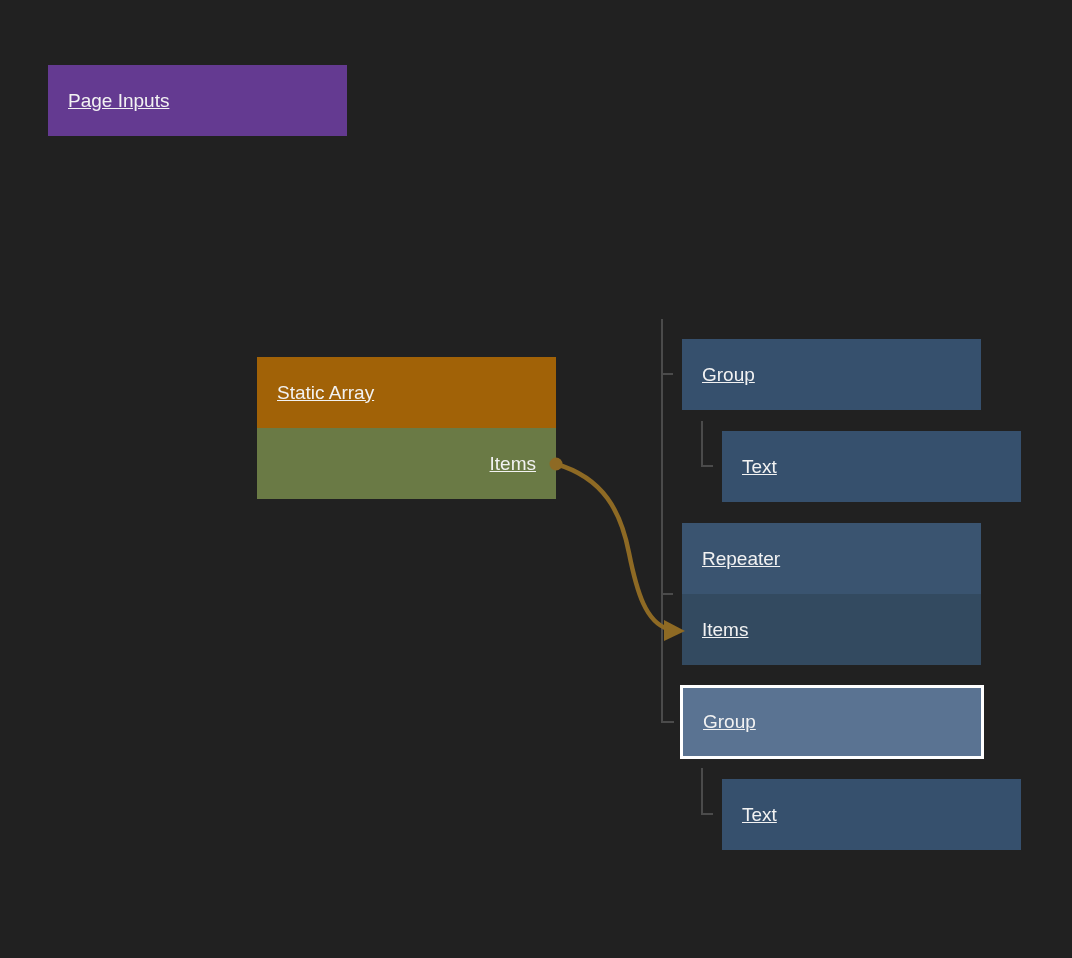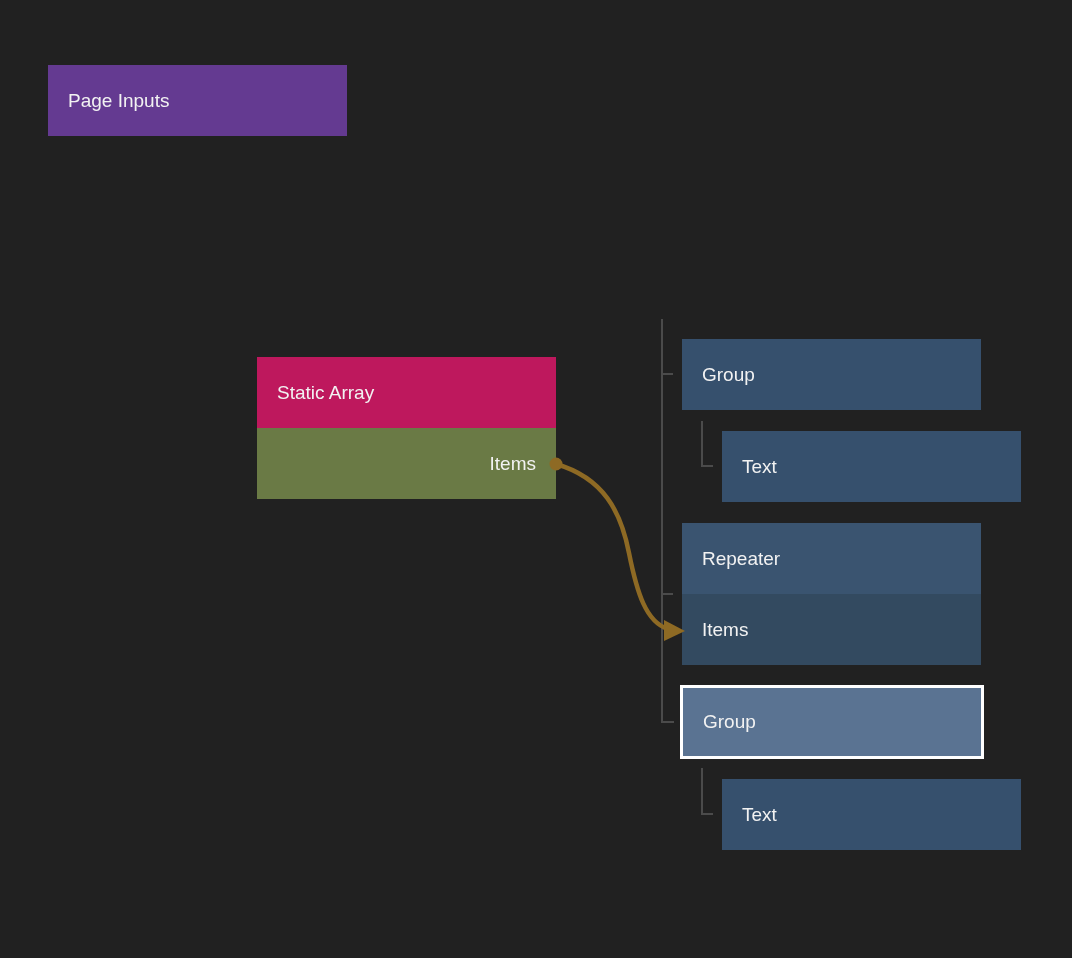--- a/index.html
+++ b/index.html
@@ -15,36 +15,37 @@
     overflow: hidden;
     font-family: "Liberation Sans", "DejaVu Sans", sans-serif;
     color: #f2f2f2;
     font-size: 19px;
   }
   .node {
     position: absolute;
     box-sizing: border-box;
     width: 299px;
     cursor: default;
+    text-decoration: underline;
   }
   .node-row {
     height: 71px;
     display: flex;
     align-items: center;
     padding: 0 20px;
     box-sizing: border-box;
   }
   .node-row.right {
     justify-content: flex-end;
   }
   
   .page-inputs { left: 48px; top: 65px; background: #643a91; }
   
   .static-array { left: 257px; top: 357px; }
-  .static-array .header { background: #be185d; }
+  .static-array .header { background: #a16207; }
   .static-array .port-row { background: #6a7a45; }
   
   .tree-node { background: #36506d; }
   .n-page     { left: 642px; top: 247px; }
   .n-group1   { left: 682px; top: 339px; }
   .n-text1    { left: 722px; top: 431px; }
   .n-repeater { left: 682px; top: 523px; background: none; border-radius: 6px; }
   .n-repeater .header   { background: #3a5470; }
   .n-repeater .port-row { background: #334a60; }
   .n-group2 {

